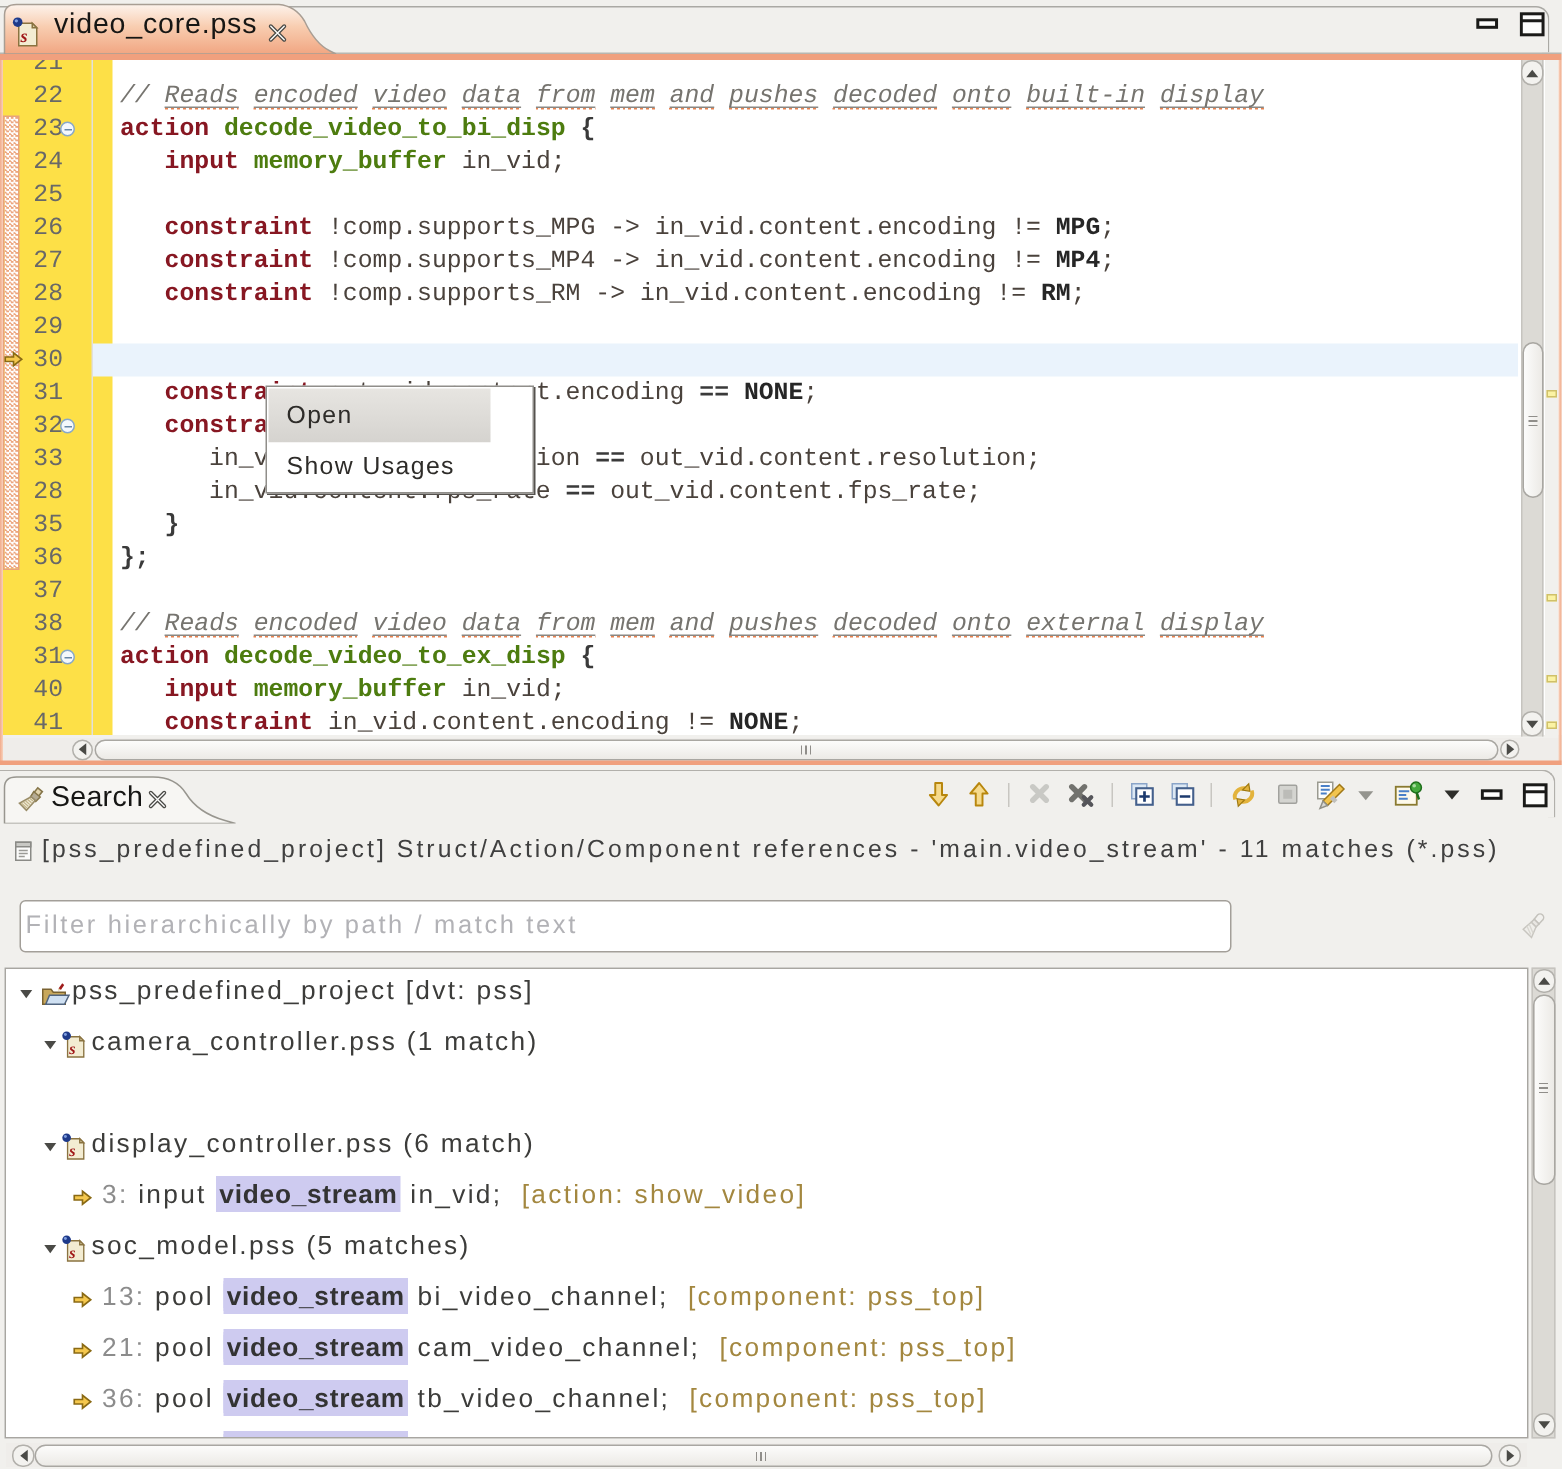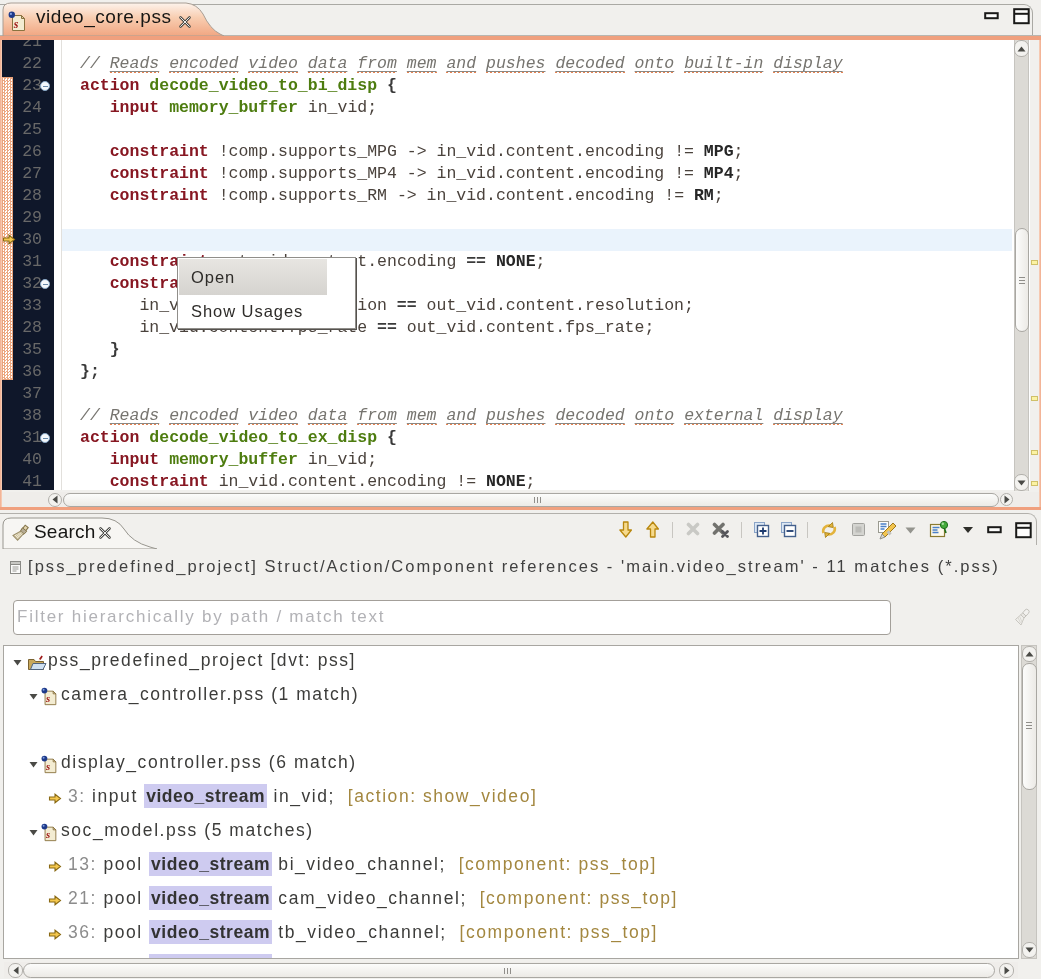--- a/index.html
+++ b/index.html
@@ -10,21 +10,21 @@
 #etabrow { position:absolute; left:0; top:0; width:1041px; height:36px; background:#f1f0ed; }
 #etabrow .bline { position:absolute; left:0; top:35px; width:1041px; height:1px; background:#b8b6b0; }
 #etab { position:absolute; left:0; top:0; }
 #etabtitle { position:absolute; left:36px; top:6px; font-size:19px; letter-spacing:0.55px; color:#161614; }
 #salmonband { position:absolute; left:0; top:36px; width:1041px; height:4px; background:#f0a07e; }
 #econtent { position:absolute; left:0; top:40px; width:1041px; height:450px; background:#ffffff; overflow:hidden; }
 #eleft { position:absolute; left:0; top:40px; width:2px; height:470px; background:linear-gradient(90deg,#f2ab8b,#f7d2bd); }
 #eright { position:absolute; left:1039px; top:40px; width:2px; height:470px; background:linear-gradient(90deg,#f7d2bd,#f2ab8b); }
 #ebottom { position:absolute; left:0; top:507px; width:1041px; height:3px; background:#f0a07e; }
 
-#ruler { position:absolute; left:2px; top:40px; width:52px; height:450px; overflow:hidden; background:#0f172a; }
+#ruler { position:absolute; left:2px; top:40px; width:73px; height:450px; overflow:hidden; background:#fde047; }
 #rulersep { position:absolute; left:61px; top:40px; width:1px; height:450px; background:#e2e0dc; }
 #hatch { position:absolute; left:2px; top:77px; width:11px; height:303px;
   border:1px solid #e8a37c;
   background:repeating-conic-gradient(#eca67f 0% 25%, #ffffff 0% 50%) 0 0 / 3px 3px; }
 .ln { position:absolute; left:0px; width:40px; text-align:right; height:22px;
   font-family:"Liberation Mono",monospace; font-size:16.5px; line-height:22px; color:#686868; }
 .fold { position:absolute; left:40px; width:10px; height:10px; border:1px solid #88a8c8;
   border-radius:50%; background:#f4f8fc; }
 .fold::after { content:""; position:absolute; left:2px; top:4px; width:5px; height:1px; background:#6888a8; }
 
@@ -70,21 +70,21 @@
 #ehtrough { position:absolute; left:2px; top:492px; width:1037px; height:15px; background:#efedea; }
 #ehthumb { position:absolute; left:63px; top:492.5px; width:936px; height:14px; background:linear-gradient(#fcfcfb,#eceae6);
   border:1px solid #a9a7a2; border-radius:7px; }
 #ehthumb::after { content:""; position:absolute; left:470px; top:3px; width:8px; height:6px;
   background:repeating-linear-gradient(90deg,#908e8a 0 1px, rgba(0,0,0,0) 1px 3px); }
 
 
 #search { position:absolute; left:0; top:510px; width:1041px; height:469px; background:#f1f0ed; }
 #stabtitle { position:absolute; left:34px; top:11px; font-size:19px; letter-spacing:0.2px; color:#161614; }
 #sdesc { position:absolute; left:28px; top:47px; font-size:16.5px; letter-spacing:2.05px; color:#404040; }
-#sfilter { position:absolute; left:13px; top:90px; width:878px; height:35px; background:#ffffff;
+#sfilter { position:absolute; left:13px; top:90px; width:808px; height:35px; background:#ffffff;
   border:1px solid #a39f99; border-radius:4px; }
 #sfilter span { position:absolute; left:3px; top:6px; font-size:17px; letter-spacing:1.75px; color:#b2b2b6; }
 #tree { position:absolute; left:3px; top:135px; width:1016px; height:314px; background:#ffffff;
   border:1px solid #a8a6a1; overflow:hidden; }
 .trow { position:absolute; left:0; width:1016px; height:34px; }
 .texp { position:absolute; top:12px; line-height:0; }
 .tic { position:absolute; line-height:0; }
 .ttx { position:absolute; top:4px; font-size:17.5px; letter-spacing:1.55px; color:#3c3c3a; white-space:pre; }
 .gn { color:#8c8c8c; }
 .an { color:#a3873f; }

